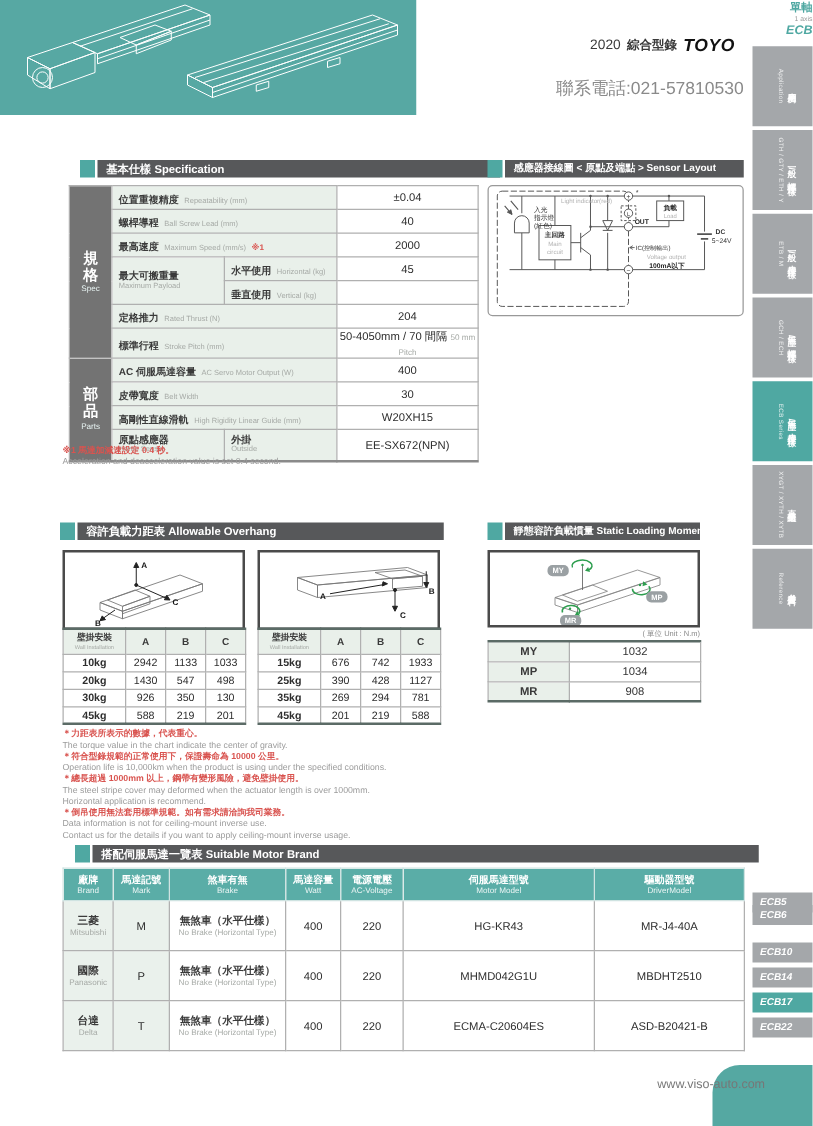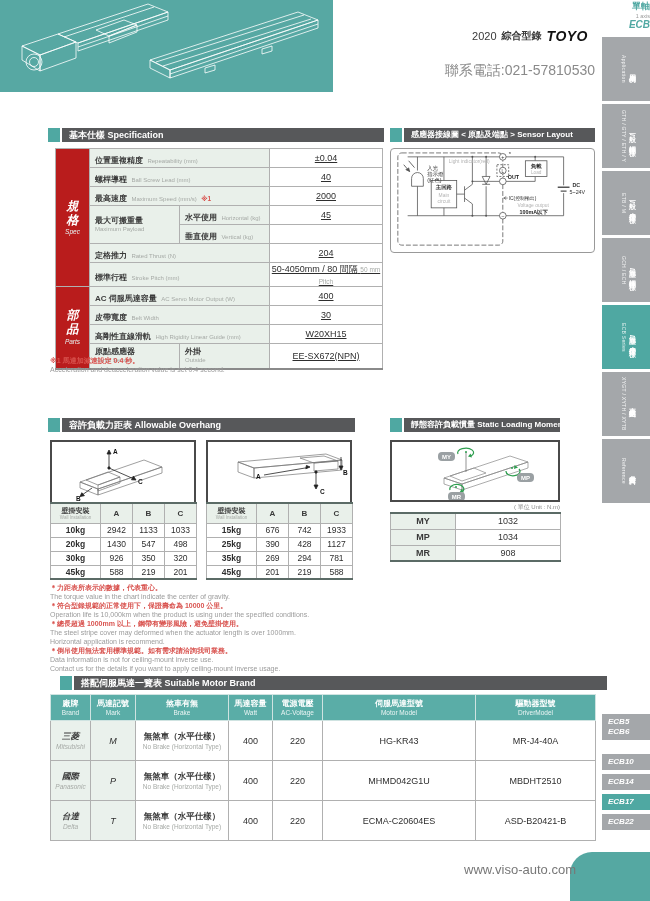--- a/index.html
+++ b/index.html
@@ -26,48 +26,48 @@
   .series-head { position:absolute; right:0; top:684; width:48px; text-align:right; }
   .series-head .zh { font-size:9px; font-weight:bold; color:#4fa8a2; }
   .series-head .en { font-size:5.5px; color:#9a9a9a; }
   .series-head .code { font-size:10px; font-weight:bold; font-style:italic; color:#4fa8a2; }
   .ecb-btn { position:absolute; right:0; width:48px; height:16px; background:#a4a7aa;
              color:#fff; font-size:8px; font-weight:bold; font-style:italic;
              line-height:16px; padding-left:6px; }
   .ecb-btn.active { background:#4fa8a2; }
   .corner-block { position:absolute; left:570px; top:852px; width:80px; height:49px;
                   background:#55a8a2; border-radius:22px 0 0 0; }
-  .website { position:absolute; left:455px; top:862px; width:130px; text-align:center;
-             font-size:13px; color:#777; }
+  .website { position:absolute; left:482px; top:862px; width:130px; text-align:right;
+             font-size:10px; color:#777; }
 
   
   .sec-h { position:absolute; height:14px; display:flex; }
   .sec-h .accent { width:12px; background:#4fa8a2; margin-right:2px; }
   .sec-h .bar { flex:1; background:#57585a; color:#fff; font-weight:bold; font-size:9px;
                 line-height:14px; padding-left:7px; white-space:nowrap; overflow:hidden; }
   .sec-h .bar.small { font-size:8px; }
 
   
   table { border-collapse:collapse; table-layout:fixed; }
   td { border:1px solid #b0b0b0; overflow:hidden; }
 
   
   .spec-table { position:absolute; left:55px; top:148px; width:327px; border-bottom:2px solid #8a8a8a; }
   .spec-table td { height:18px; }
   .spec-table td.tall { height:25px; }
-  .spec-table .grp { background:#b91c1c; text-align:center; vertical-align:middle;font-style:italic; }
+  .spec-table .grp { background:#737373; text-align:center; vertical-align:middle; }
   .grp-zh { display:block; width:13px; margin:0 auto; word-break:break-all;
             font-size:12px; font-weight:bold; line-height:1.15; color:#fff; }
   .grp-en { display:block; font-size:6.5px; color:#e8f4f3; margin-top:1px; }
   .spec-table .lbl { background:#e9f0ea; padding-left:5px; white-space:nowrap; }
   .lbl .zh { font-size:8px; color:#3a3a3a; font-weight:bold; }
   .lbl .en { font-size:6px; color:#a6aaa6; }
   .lbl .red { font-size:6.5px; color:#d9534f; font-weight:bold; }
   .lbl .stack { display:block; line-height:1.25; }
-  .spec-table .val { text-align:center; font-size:9px; color:#2e2e2e; background:#fff;text-decoration:underline; }
+  .spec-table .val { text-align:center; font-size:9px; color:#2e2e2e; background:#fff; }
   .val .vnote { font-size:6.5px; color:#a6aaa6; }
   .diag { background:linear-gradient(to top right, transparent 49.4%, #b9b9b9 49.4%, #b9b9b9 50.6%, transparent 50.6%); }
   .spec-note { position:absolute; left:50px; top:356px; line-height:1.3; }
   .spec-note .r { font-size:7px; font-weight:bold; color:#d9534f; }
   .spec-note .g { font-size:7px; color:#9b9b9b; }
 
   
   .sensor-box { position:absolute; left:390px; top:148px; width:205px; height:105px;
                 border:1px solid #999; border-radius:4px; background:#fff; }
   .sensor-box svg { width:100%; height:100%; display:block; }
@@ -97,21 +97,21 @@
   .mm-table td { height:16px; text-align:center; font-size:9px; }
   .mm-table .ml { background:#e9f0ea; font-weight:bold; color:#3a3a3a; }
 
   
   .motor-table { position:absolute; left:50px; top:694px; width:545px; border:1.5px solid #8a8a8a; }
   .motor-table td { text-align:center; vertical-align:middle; }
   .motor-table .hrow td { background:#5aada7; height:26px; border-color:#cfe3e1; }
   .mt-h-zh { display:block; font-size:8px; font-weight:bold; color:#fff; line-height:1.2; }
   .mt-h-en { display:block; font-size:6.5px; color:rgba(255,255,255,.88); }
   .motor-table .drow td { height:40px; font-size:9px; color:#2e2e2e; background:#fff; }
-  .motor-table .drow td.tint { background:#eaf1ec;font-style:italic; }
+  .motor-table .drow td.tint { background:#eaf1ec; }
   .mt-b-zh { display:block; font-size:8.5px; font-weight:bold; color:#3a3a3a; line-height:1.3; }
   .mt-b-en { display:block; font-size:6.5px; color:#a6aaa6; }
 </style>
 </head>
 <body>
 
 <div class="hero">
   <svg viewBox="0 0 333 92">
     <g stroke="#fff" fill="none" stroke-width="0.8" stroke-linejoin="round">
       <path d="M150,60 L298,12 L318,20 L170,70 Z"></path>
@@ -177,21 +177,21 @@
 </div>
 <div class="ecb-btn" style="top:714px">ECB5</div>
 <div class="ecb-btn" style="top:724px">ECB6</div>
 <div class="ecb-btn" style="top:754px">ECB10</div>
 <div class="ecb-btn" style="top:774px">ECB14</div>
 <div class="ecb-btn active" style="top:794px">ECB17</div>
 <div class="ecb-btn" style="top:814px">ECB22</div>
 <div class="corner-block"></div>
 <div class="website">www.viso-auto.com</div>
 
-<div class="sec-h" style="left:48px;top:128px;width:336px">
+<div class="sec-h" style="left:64px;top:128px;width:336px">
   <div class="accent"></div>
   <div class="bar">基本仕樣 Specification</div>
 </div>
 <div class="sec-h" style="left:390px;top:128px;width:205px">
   <div class="accent"></div>
   <div class="bar small">感應器接線圖 &lt; 原點及端點 &gt; Sensor Layout</div>
 </div>
 
 <table class="spec-table">
   <colgroup>
@@ -228,21 +228,21 @@
   <tr>
     <td class="lbl"><span class="zh">垂直使用</span> <span class="en">Vertical (kg)</span></td>
     <td class="val diag"></td>
   </tr>
   <tr>
     <td class="lbl" colspan="2"><span class="zh">定格推力</span> <span class="en">Rated Thrust (N)</span></td>
     <td class="val">204</td>
   </tr>
   <tr>
     <td class="lbl" colspan="2"><span class="zh">標準行程</span> <span class="en">Stroke Pitch (mm)</span></td>
-    <td class="val"><span>50-4050mm / 80 間隔</span> <span class="vnote">50 mm Pitch</span></td>
+    <td class="val"><span>50-4050mm / 70 間隔</span> <span class="vnote">50 mm Pitch</span></td>
   </tr>
   <tr>
     <td class="grp" rowspan="4">
       <span class="grp-zh">部品</span>
       <span class="grp-en">Parts</span>
     </td>
     <td class="lbl" colspan="2"><span class="zh">AC 伺服馬達容量</span> <span class="en">AC Servo Motor Output (W)</span></td>
     <td class="val">400</td>
   </tr>
   <tr>
@@ -405,21 +405,21 @@
   <tr class="drow">
         <td class="load">20kg</td>
         <td>1430</td>
         <td>547</td>
         <td>498</td>
       </tr>
   <tr class="drow">
         <td class="load">30kg</td>
         <td>926</td>
         <td>350</td>
-        <td>320</td>
+        <td>130</td>
       </tr>
   <tr class="drow">
         <td class="load">45kg</td>
         <td>588</td>
         <td>219</td>
         <td>201</td>
       </tr>
 </tbody>
   </table>
 

